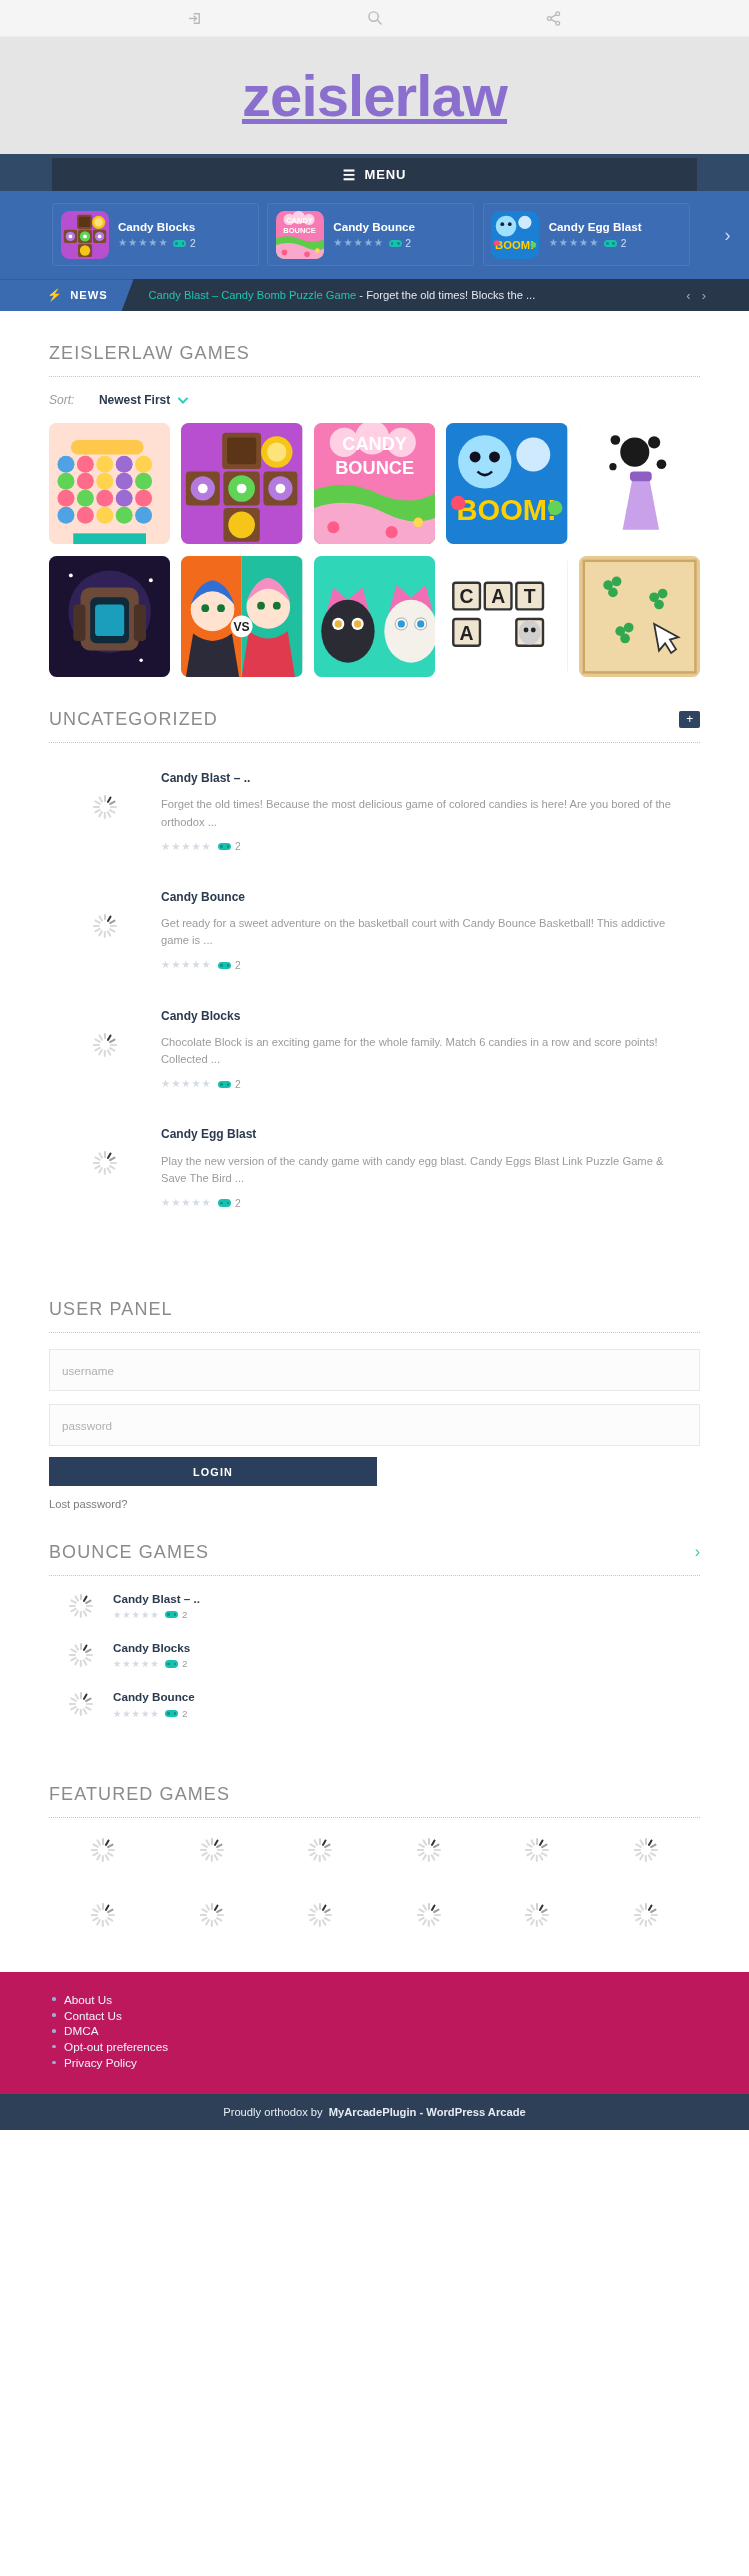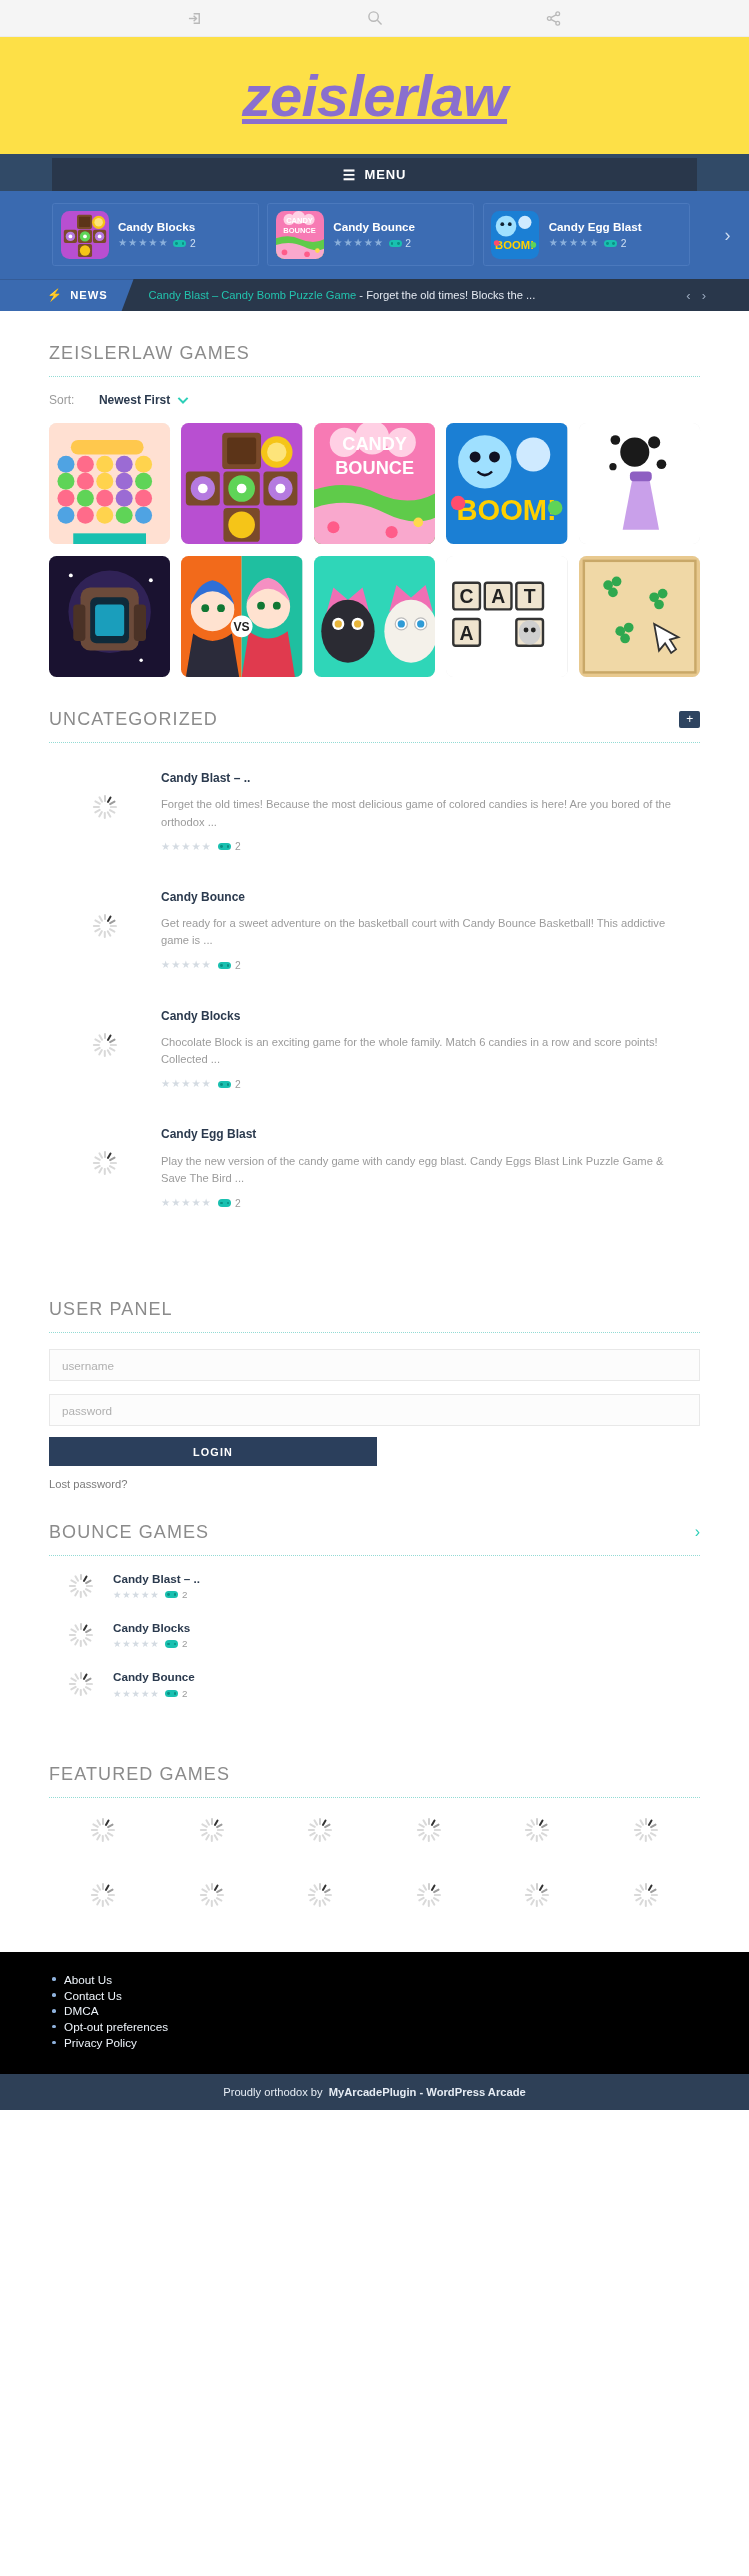--- a/index.html
+++ b/index.html
@@ -26,22 +26,22 @@
   .topbar-icon {
     width: 24px; height: 24px;
     display: flex; align-items: center; justify-content: center;
     color: #b9b9b9;
   }
   .topbar-icon svg { display:block; }
 
   
   .logo-wrap {
     height: 117px;
-    background: #fde047;
-    display: flex; align-items: center; justify-content: center; font-style: italic;
+    background: #e5e5e5;
+    display: flex; align-items: center; justify-content: center;
   }
   .logo {
     font-size: 58px;
     font-weight: 700;
     color: #8a6fce;
     letter-spacing: -0.9px;
     line-height: 1;
   }
 
   
@@ -177,21 +177,21 @@
     border-bottom: 1.9px dotted #6fd0c6;
     opacity:.75;
     margin-top: 12px;
   }
 
   .sort-row {
     margin-top: 16px;
     display:flex; align-items:center; gap: 6.6px;
     font-size: 12px;
   }
-  .sort-label { color:#9a9a9a; }
+  .sort-label { color:#9a9a9a;font-style:italic; }
   .sort-value { color:#2b3a4e; font-weight:700;padding-left:18px; }
   .sort-caret { color:#2ecfb8; font-size:11.2px; }
 
   
   .grid {
     margin-top: 16px;
     display: grid;
     grid-template-columns: repeat(5, 1fr);
     gap: 11.2px;
   }
@@ -247,21 +247,21 @@
   .spinner i:nth-child(8){ transform: rotate(210deg);}
   .spinner i:nth-child(9){ transform: rotate(240deg);}
   .spinner i:nth-child(10){ transform: rotate(270deg);}
   .spinner i:nth-child(11){ transform: rotate(300deg);}
   .spinner i:nth-child(12){ transform: rotate(330deg);}
 
   
   .userpanel { padding-top: 3.7px; }
   .field {
     width: 100%;
-    height: 32px;
+    height: 42px;
     border: 0.9px solid #e8e8e8;
     background: #fcfcfc;
     margin-top: 13px;
     padding: 0 12px;
     font-size: 11.7px;
     color: #555;
     font-family: "Liberation Sans", sans-serif;
   }
   .field::placeholder { color:#b0b0b0; }
   .login-btn {
@@ -303,21 +303,21 @@
     margin-top: 20.6px;
     display:grid;
     grid-template-columns: repeat(6, 1fr);
     row-gap: 41px;
     padding-bottom: 45px;
   }
   .featured-cell { display:flex; align-items:center; justify-content:center; }
 
   
   .footer {
-    background: #000000;
+    background: #be185d;
     padding: 20.6px 0 22.5px 0;
   }
   .footer ul { list-style: none; padding-left: 52px; }
   .footer li { margin-bottom: 2.8px; display:flex; align-items:center; }
   .footer li .bullet {
     width:3.7px;height:3.7px;border-radius:50%;background:#8fb2dd;
     margin-right: 8.4px; display:inline-block;
   }
   .footer a {
     color: #eef4fb; font-size: 11.7px; text-decoration:none;

